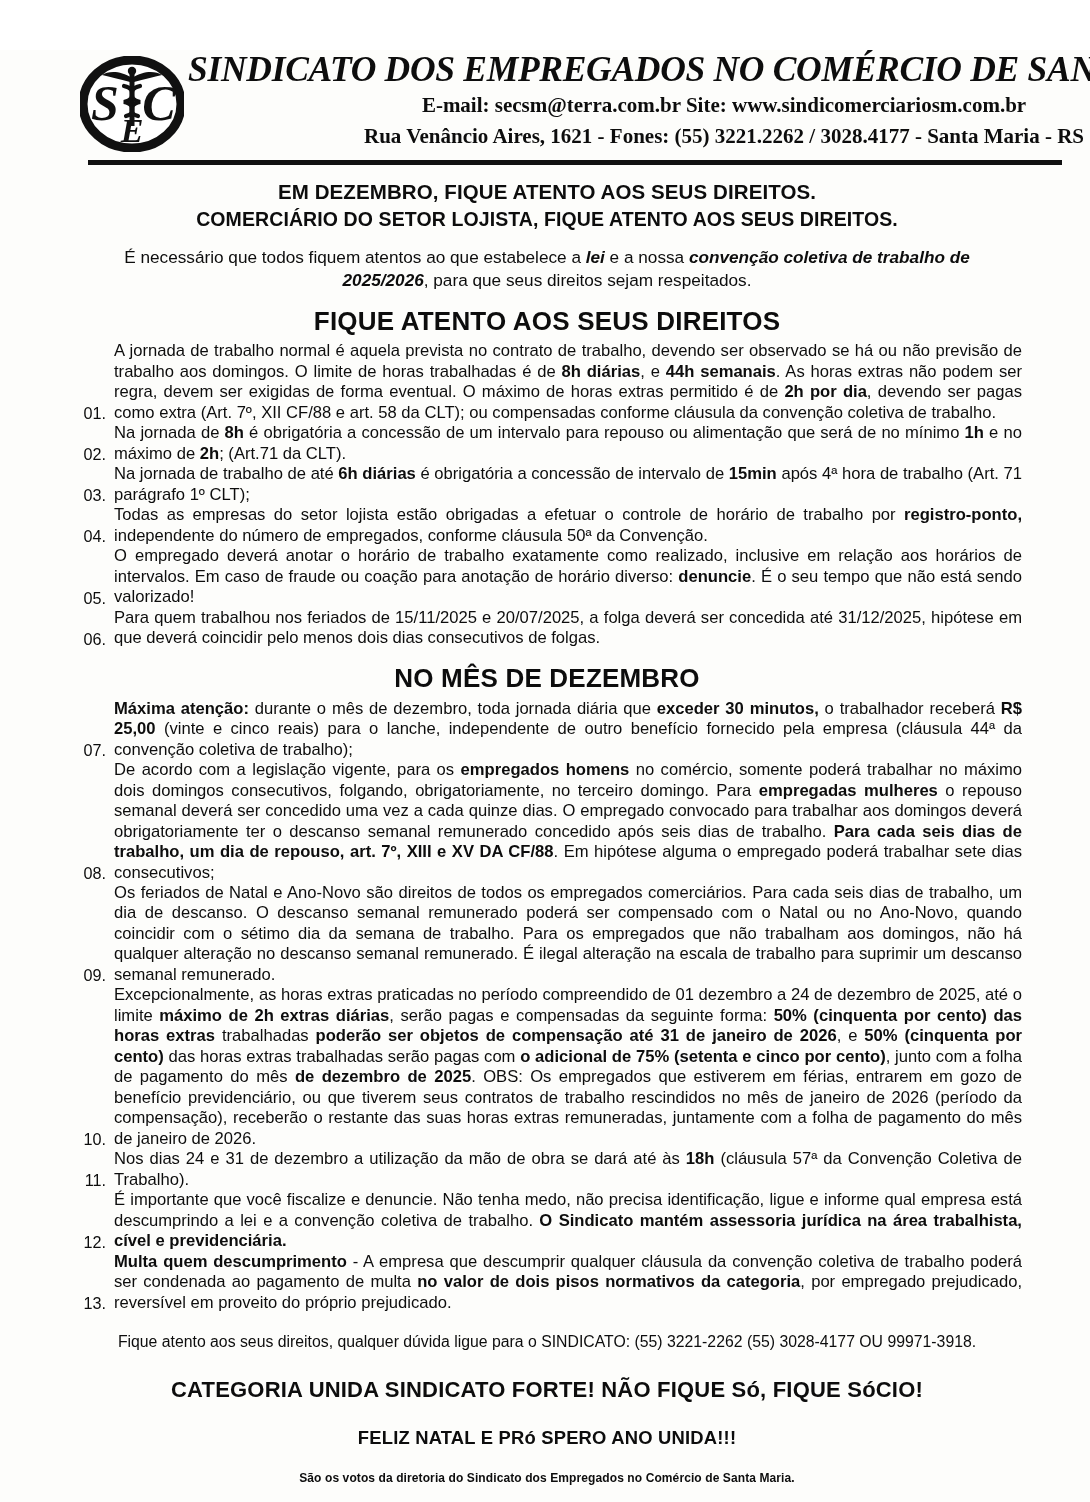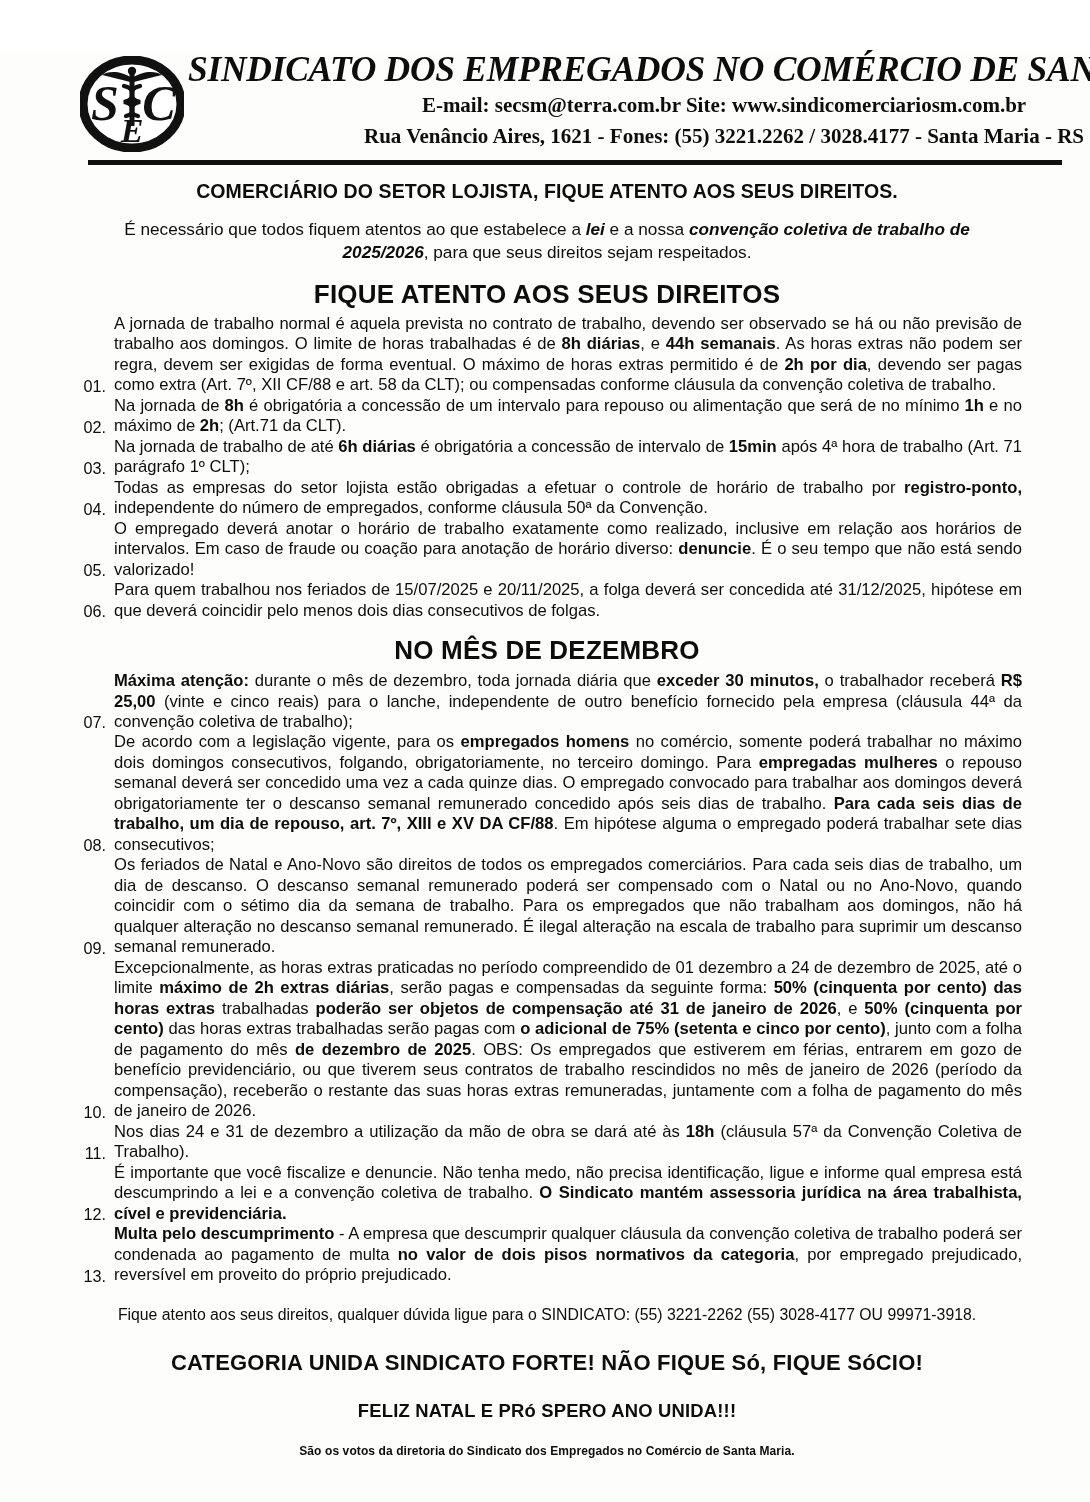--- a/index.html
+++ b/index.html
@@ -200,20 +200,21 @@
         <div class="org-name">SINDICATO DOS EMPREGADOS NO COMÉRCIO DE SANTA MARIA</div>
         <div class="org-contact">E-mail: secsm@terra.com.br  Site: www.sindicomerciariosm.com.br</div>
         <div class="org-address">Rua Venâncio Aires, 1621 - Fones: (55) 3221.2262  / 3028.4177 - Santa Maria - RS</div>
       </div>
     </div>
   </div>
   <div class="masthead-rule"></div>
 
   <div class="content">
 
+    <div class="headline-1">EM DEZEMBRO, FIQUE ATENTO AOS SEUS DIREITOS.</div>
     <div class="headline-2">COMERCIÁRIO DO SETOR LOJISTA, FIQUE ATENTO AOS SEUS DIREITOS.</div>
 
     <div class="intro">
       <span>É necessário que todos fiquem atentos ao que estabelece a </span><i>lei</i><span> e a nossa </span><b>convenção coletiva de trabalho de 2025/2026</b><span>, para que seus direitos sejam respeitados.</span>
     </div>
 
     <div class="section-head">FIQUE ATENTO AOS SEUS DIREITOS</div>
 
     <ol class="items" id="list-a">
         <li>
@@ -231,21 +232,21 @@
         <li>
           <span class="num">04.</span>
           <span class="txt">Todas as empresas do setor lojista estão obrigadas a efetuar o controle de horário de trabalho por <b>registro-ponto,</b> independente do número de empregados, conforme cláusula 50ª da Convenção.</span>
         </li>
         <li>
           <span class="num">05.</span>
           <span class="txt">O empregado deverá anotar o horário de trabalho exatamente como realizado, inclusive em relação aos horários de intervalos. Em caso de fraude ou coação para anotação de horário diverso: <b>denuncie</b>. É o seu tempo que não está sendo valorizado!</span>
         </li>
         <li>
           <span class="num">06.</span>
-          <span class="txt">Para quem trabalhou nos feriados de 15/07/2025 e 20/11/2025, a folga deverá ser concedida até 31/12/2025, hipótese em que deverá coincidir pelo menos dois dias consecutivos de folgas.</span>
+          <span class="txt">Para quem trabalhou nos feriados de 15/11/2025 e 20/07/2025, a folga deverá ser concedida até 31/12/2025, hipótese em que deverá coincidir pelo menos dois dias consecutivos de folgas.</span>
         </li>
       </ol>
 
     <div class="section-head second">NO MÊS DE DEZEMBRO</div>
 
     <ol class="items" id="list-b">
         <li>
           <span class="num">07.</span>
           <span class="txt"><b>Máxima atenção:</b> durante o mês de dezembro, toda jornada diária que <b>exceder 30 minutos,</b> o trabalhador receberá <b>R$ 25,00</b> (vinte e cinco reais) para o lanche, independente de outro benefício fornecido pela empresa (cláusula 44ª da convenção coletiva de trabalho);</span>
         </li>
@@ -264,21 +265,21 @@
         <li>
           <span class="num">11.</span>
           <span class="txt">Nos dias 24 e 31 de dezembro a utilização da mão de obra se dará até às <b>18h</b> (cláusula 57ª da Convenção Coletiva de Trabalho).</span>
         </li>
         <li>
           <span class="num">12.</span>
           <span class="txt">É importante que você fiscalize e denuncie. Não tenha medo, não precisa identificação, ligue e informe qual empresa está descumprindo a lei e a convenção coletiva de trabalho. <b>O Sindicato mantém assessoria jurídica na área trabalhista, cível e previdenciária.</b></span>
         </li>
         <li>
           <span class="num">13.</span>
-          <span class="txt"><b>Multa pelo descumprimento</b> - A empresa que descumprir qualquer cláusula da convenção coletiva de trabalho poderá ser condenada ao pagamento de multa <b>no valor de dois pisos normativos da categoria</b>, por empregado prejudicado, reversível em proveito do próprio prejudicado.</span>
+          <span class="txt"><b>Multa quem descumprimento</b> - A empresa que descumprir qualquer cláusula da convenção coletiva de trabalho poderá ser condenada ao pagamento de multa <b>no valor de dois pisos normativos da categoria</b>, por empregado prejudicado, reversível em proveito do próprio prejudicado.</span>
         </li>
       </ol>
 
     <div class="footer-note">Fique atento aos seus direitos, qualquer dúvida ligue para o SINDICATO: (55) 3221-2262 (55) 3028-4177 OU 99971-3918.</div>
 
     <div class="slogan-1">CATEGORIA UNIDA SINDICATO FORTE! NÃO FIQUE Só,  FIQUE SóCIO!</div>
     <div class="slogan-2">FELIZ NATAL E PRó SPERO ANO UNIDA!!!</div>
     <div class="slogan-3">São os votos da diretoria do Sindicato dos Empregados no Comércio de Santa Maria.</div>
   </div>
 </div>

